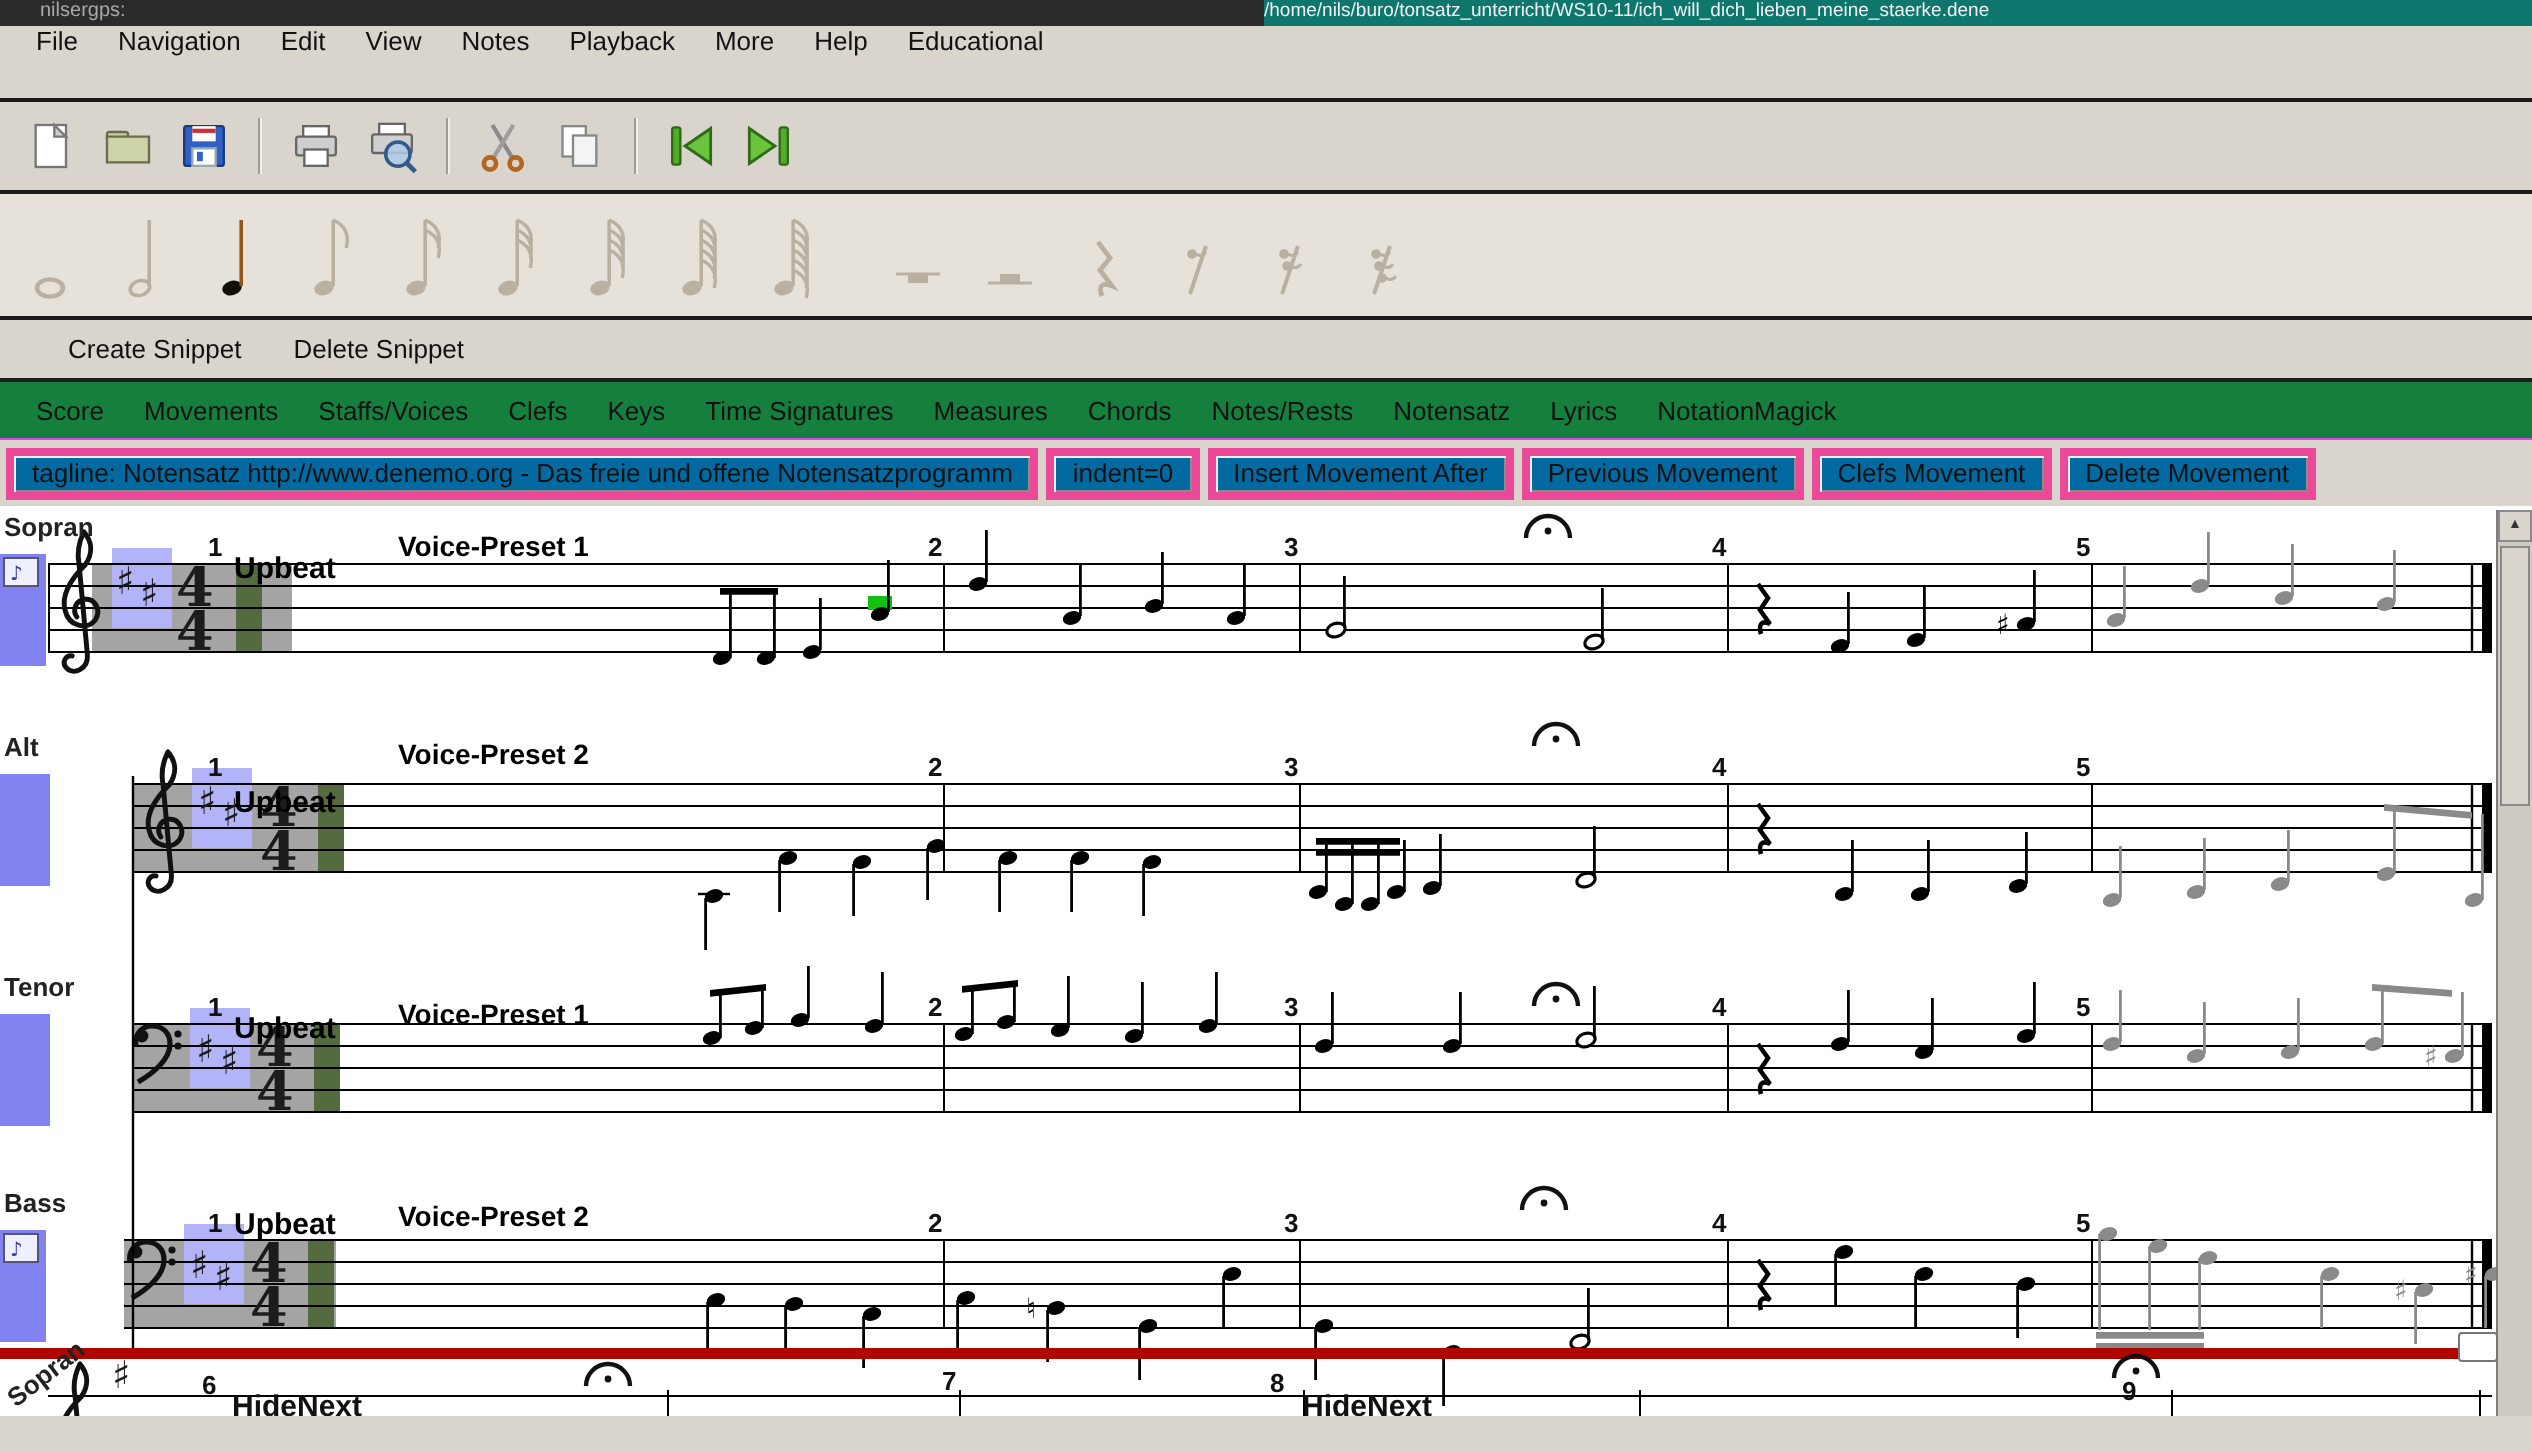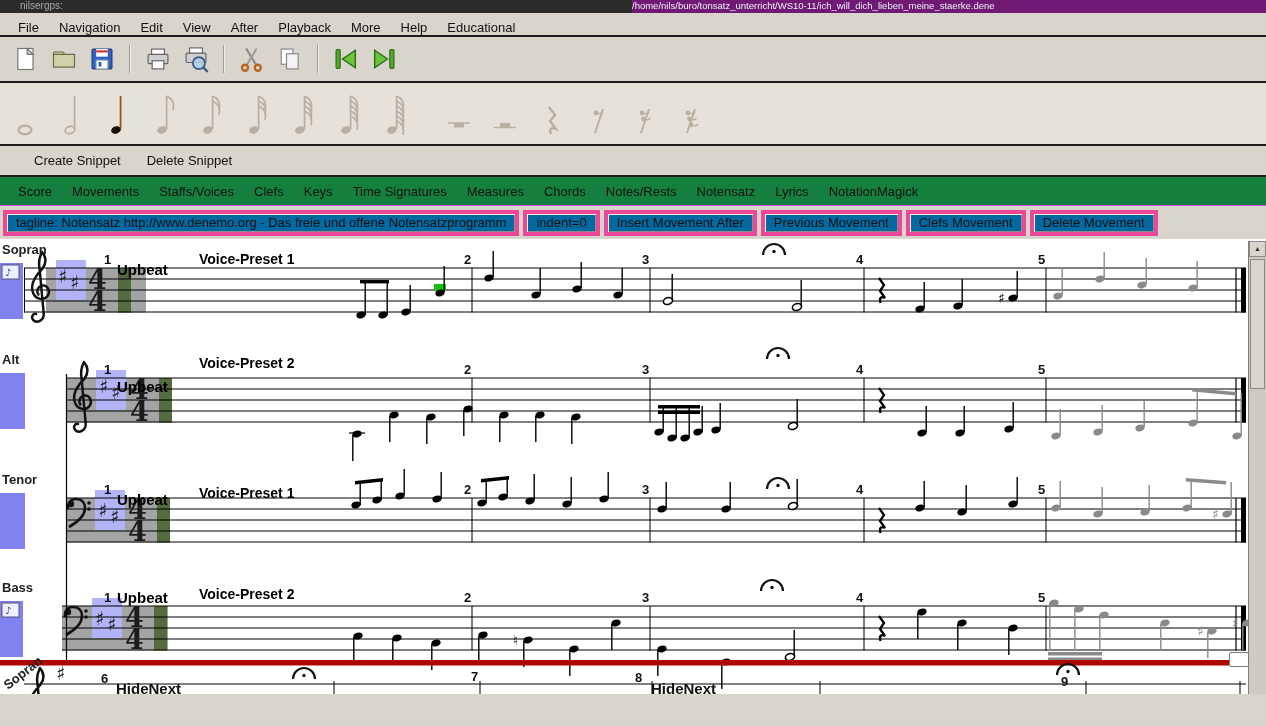--- a/index.html
+++ b/index.html
@@ -1,22 +1,22 @@
 <!DOCTYPE html>
 <html><head>
 <meta charset="utf-8">
 <style>
   html,body{margin:0;padding:0;background:#888;}
   .app{position:relative;width:1266px;height:726px;overflow:hidden;
        font-family:"Liberation Sans",sans-serif;background:#d9d5cd;color:#111;}
   *{box-sizing:border-box;}
   .titlebar{display:flex;height:13px;font-size:10px;line-height:12px;}
   .tb-left{width:632px;background:#2b2b2b;color:#a8a8a8;padding-left:20px;white-space:nowrap;overflow:hidden;}
-  .tb-right{flex:1;background:#701a75;color:#eef2f5;white-space:nowrap;overflow:hidden;font-size:9.5px;}
-  .menubar{height:24px;border-bottom:2px solid #1c1c1c;display:flex;align-items:flex-end;padding-left:8px;font-size:13px;background:#d9d5cd;}
+  .tb-right{flex:1;background:#0f766e;color:#eef2f5;white-space:nowrap;overflow:hidden;font-size:9.5px;}
+  .menubar{height:38px;border-bottom:2px solid #1c1c1c;display:flex;align-items:flex-start;padding-left:8px;font-size:13px;background:#d9d5cd;}
   .mi{padding:0 10px;white-space:nowrap;}
   .toolbar{height:46px;border-bottom:2px solid #1c1c1c;display:flex;align-items:center;padding-left:8px;gap:2px;background:#d9d5cd;}
   .tbtn{width:36px;height:36px;display:flex;align-items:center;justify-content:center;}
   .tsep{width:2px;height:28px;margin:0 7px;background:#a09c94;border-right:1px solid #f2efe9;}
   .durbar{height:63px;border-bottom:2px solid #1c1c1c;background:#e7e2d9;display:flex;align-items:flex-end;padding:0 0 3px 10px;}
   .dur{width:46px;height:54px;flex:none;}
   .durgap{width:14px;flex:none;}
   .snippetbar{height:31px;border-bottom:2px solid #1c1c1c;display:flex;align-items:center;padding-left:28px;font-size:13px;gap:14px;background:#d9d5cd;}
   .snip{padding:0 6px;white-space:nowrap;}
   .menubar2{height:29px;border-bottom:1px solid #d946ef;display:flex;align-items:center;padding-left:8px;font-size:13px;background:#15803d;}
@@ -40,21 +40,21 @@
 <div class="app">
   <div class="titlebar">
     <div class="tb-left">nilsergps:</div>
     <div class="tb-right">/home/nils/buro/tonsatz_unterricht/WS10-11/ich_will_dich_lieben_meine_staerke.dene</div>
   </div>
   <div class="menubar" id="menubar">
       <span class="mi">File</span>
       <span class="mi">Navigation</span>
       <span class="mi">Edit</span>
       <span class="mi">View</span>
-      <span class="mi">After</span>
+      <span class="mi">Notes</span>
       <span class="mi">Playback</span>
       <span class="mi">More</span>
       <span class="mi">Help</span>
       <span class="mi">Educational</span>
     </div>
   <div class="toolbar" id="toolbar">
       <div class="tbtn">
         <svg viewBox="0 0 24 24" width="28" height="28">
           <rect x="5" y="3" width="13" height="18" fill="#fff" stroke="#777"></rect>
           <path d="M13,3 L18,8 L13,8 Z" fill="#cfcfcf" stroke="#777"></path>

